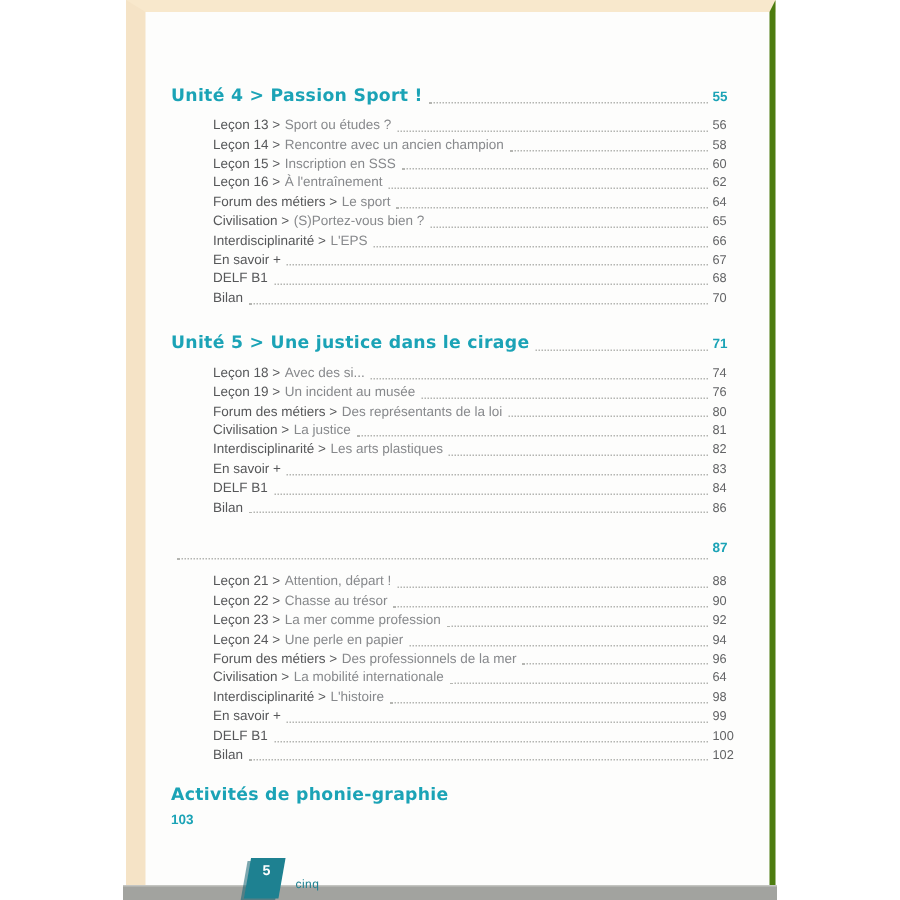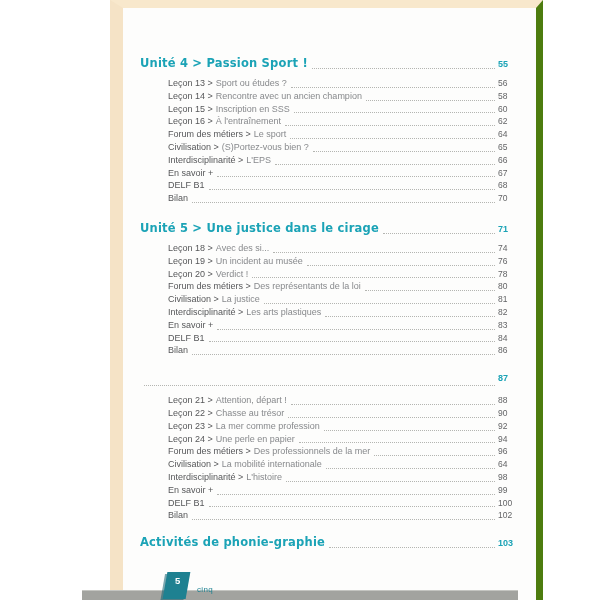--- a/index.html
+++ b/index.html
@@ -3,42 +3,42 @@
 <meta charset="utf-8">
 <style>
   html,body{margin:0;padding:0;width:600px;height:600px;background:#ffffff;overflow:hidden;
     font-family:"Liberation Sans",sans-serif;}
   .stage{position:relative;width:600px;height:600px;}
 
   
   .page{position:absolute;left:84px;top:0;width:433px;height:600px;box-sizing:border-box;
     background:#fdfdfc;
     border-left:13px solid #f5e3c6;
-    border-right:7px solid #4d7c0f;
+    border-right:4px solid #4d7c0f;
     border-top:8px solid #f8e8cc;
-    z-index:1;margin-left:26px;}
+    z-index:1;}
   .bottom-strip{position:absolute;left:82px;bottom:0;width:436px;height:9px;
     background:#a2a39f;border-top:1px solid #c4c5c1;z-index:2;}
 
   .content{position:absolute;left:17px;right:22px;top:48px;}
 
   .trow{display:flex;align-items:baseline;height:12.8px;font-size:9px;color:#808285;}
   .lbl{font-weight:normal;color:#565759;white-space:pre;padding-left:28px;}
   .txt{margin-left:3px;white-space:pre;color:#87898c;}
   .txt:empty{margin-left:0;}
   .leader{flex:1;border-bottom:1.5px dotted #b4b5b1;align-self:flex-end;margin:0 3px 3px 4px;}
   .num{min-width:16px;color:#636466;font-size:8.5px;}
 
   .title-row{height:17px;margin-top:15px;margin-bottom:5px;align-items:baseline;}
   .title{font-family:"DejaVu Sans",sans-serif;font-weight:bold;font-size:11.5px;
     letter-spacing:.2px;color:#1ba3b6;white-space:pre;}
   .title-row .leader{margin-bottom:4px;}
   .title-row .num{color:#1ba3b6;font-weight:bold;font-size:9px;}
   section:first-child .title-row{margin-top:0;}
-  .final .title-row{margin-top:12px;}
+  .final .title-row{margin-top:12px;flex-direction:column;}
 
   
   .page-tab{position:absolute;left:165px;bottom:1px;width:23px;height:27px;
     background:#1e8191;transform:skewX(-10deg);z-index:3;
     box-shadow:-2px 2px 0 rgba(19,96,112,.55);}
   .page-tab span{display:block;text-align:center;padding-top:3px;
     color:#ffffff;font-weight:bold;font-size:9.5px;transform:skewX(10deg);}
   .page-word{position:absolute;left:197px;bottom:6px;z-index:3;
     color:#1e8191;font-weight:normal;font-size:8px;letter-spacing:.3px;}
 </style>
@@ -143,26 +143,20 @@
     <span class="num">74</span>
   </div>
 
   <div class="trow">
     <span class="lbl">Leçon 19 &gt;</span>
     <span class="txt">Un incident au musée</span>
     <span class="leader"></span>
     <span class="num">76</span>
   </div>
 
-  <div class="trow">
-    <span class="lbl">Leçon 20 &gt;</span>
-    <span class="txt">Verdict !</span>
-    <span class="leader"></span>
-    <span class="num">78</span>
-  </div>
 
   <div class="trow">
     <span class="lbl">Forum des métiers &gt;</span>
     <span class="txt">Des représentants de la loi</span>
     <span class="leader"></span>
     <span class="num">80</span>
   </div>
 
   <div class="trow">
     <span class="lbl">Civilisation &gt;</span>

